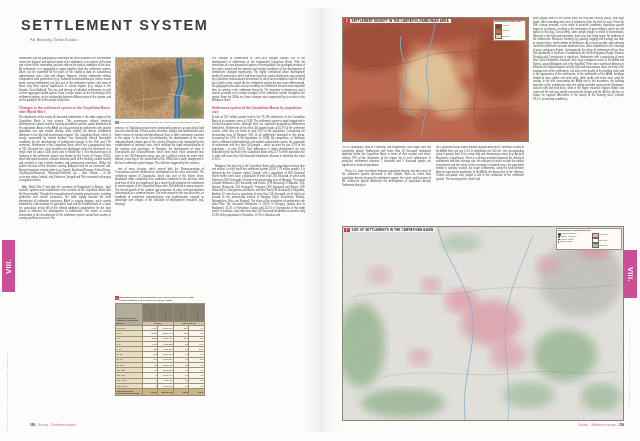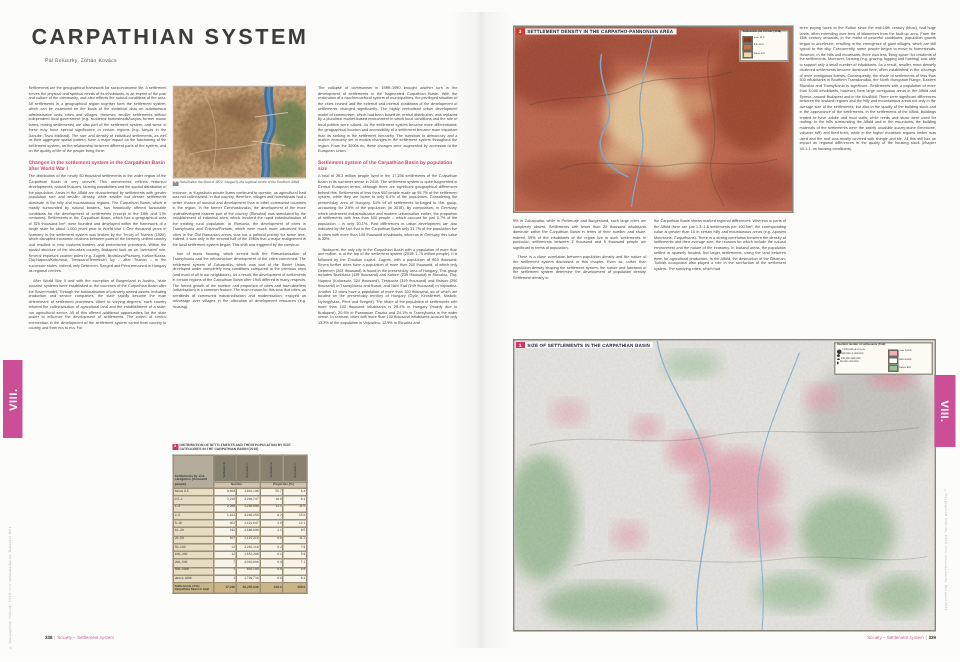--- a/index.html
+++ b/index.html
@@ -92,21 +92,21 @@
   .vcopy{position:absolute;writing-mode:vertical-rl;font-size:2.1px;color:#b4aeb9;letter-spacing:.25px;}
   .vcopy-left{left:6px;top:316px;height:116px;transform:rotate(180deg);}
   .vcopy-right{left:629px;top:326px;height:100px;}
 </style>
 </head>
 <body>
 
 <div class="spread">
   <div class="gutter"></div>
 
-  <h1 class="chtitle">CARPATHIAN SYSTEM</h1>
+  <h1 class="chtitle">SETTLEMENT SYSTEM</h1>
   <div class="authors">Pál Beluszky, Zoltán Kovács</div>
 
   <div class="col lp-c1">
     <p>Settlements are the geographical framework for socio-economic life. A settlement serves the physical and spiritual needs of its inhabitants, is an imprint of the past and culture of the community, and also reflects the natural conditions of the area. All settlements in a geographical region together form the settlement system, which can be examined on the basis of the statistical data on autonomous administrative units, cities and villages. However, smaller settlements without independent local government (e.g. scattered homesteads/tanyas, former manor farms, mining settlements) are also part of the settlement system, and some of these may have special significance in certain regions (e.g. tanyas in the Danube–Tisza Midland). The size and density of individual settlements, as well as their aggregate spatial pattern, have a major impact on the functioning of the settlement system, on the relationship between different parts of the system, and on the quality of life of the people living there.</p>
     <h3 class="subhead">Changes in the settlement system in the Carpathian Basin after World War I</h3>
     <p>The distribution of the nearly 60 thousand settlements in the wider region of the Carpathian Basin is very uneven. This unevenness reflects historical developments, natural features, farming possibilities and the spatial distribution of the population. Areas in the Alföld are characterised by settlements with greater population size and smaller density, while smaller but denser settlements dominate in the hilly and mountainous regions. The Carpathian Basin, which is mostly surrounded by natural borders, has historically offered favourable conditions for the development of settlements (except in the 16th and 17th centuries). Settlements in the Carpathian Basin, which has a geographical area of 325 thousand km², were founded and developed within the framework of a single state for about 1,000 years prior to World War I. One thousand years of harmony in the settlement system was broken by the Treaty of Trianon (1920), which disrupted economic relations between parts of the formerly unified country and resulted in new customs borders and protectionist provisions. Within the spatial structure of the shrunken country, Budapest took on an 'oversized' role. Several important counter poles (e.g. Zagreb, Bratislava/Pozsony, Košice/Kassa, Cluj-Napoca/Kolozsvár, Timișoara/Temesvár) lay – after Trianon – in the successor states. Indeed, only Debrecen, Szeged and Pécs remained in Hungary as regional centres.</p>
     <p>After World War II and with the exception of Burgenland in Austria, 'state socialist' systems were established in the countries of the Carpathian Basin after the Soviet model. Through the nationalisation of privately owned assets, including production and service companies, the state rapidly became the main determinant of settlement processes. Albeit to varying degrees, each country initiated the collectivisation of agricultural land and the establishment of a state-run agricultural sector. All of this offered additional opportunities for the state power to influence the development of settlements. The extent of central intervention in the development of the settlement system varied from country to country and from era to era. For</p>
   </div>
 
   <div class="col lp-c2">

